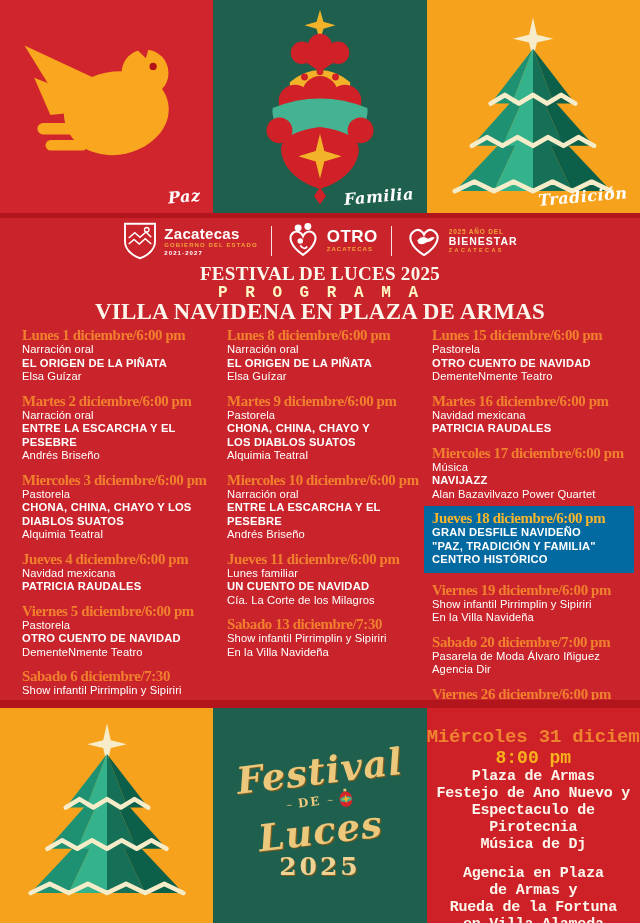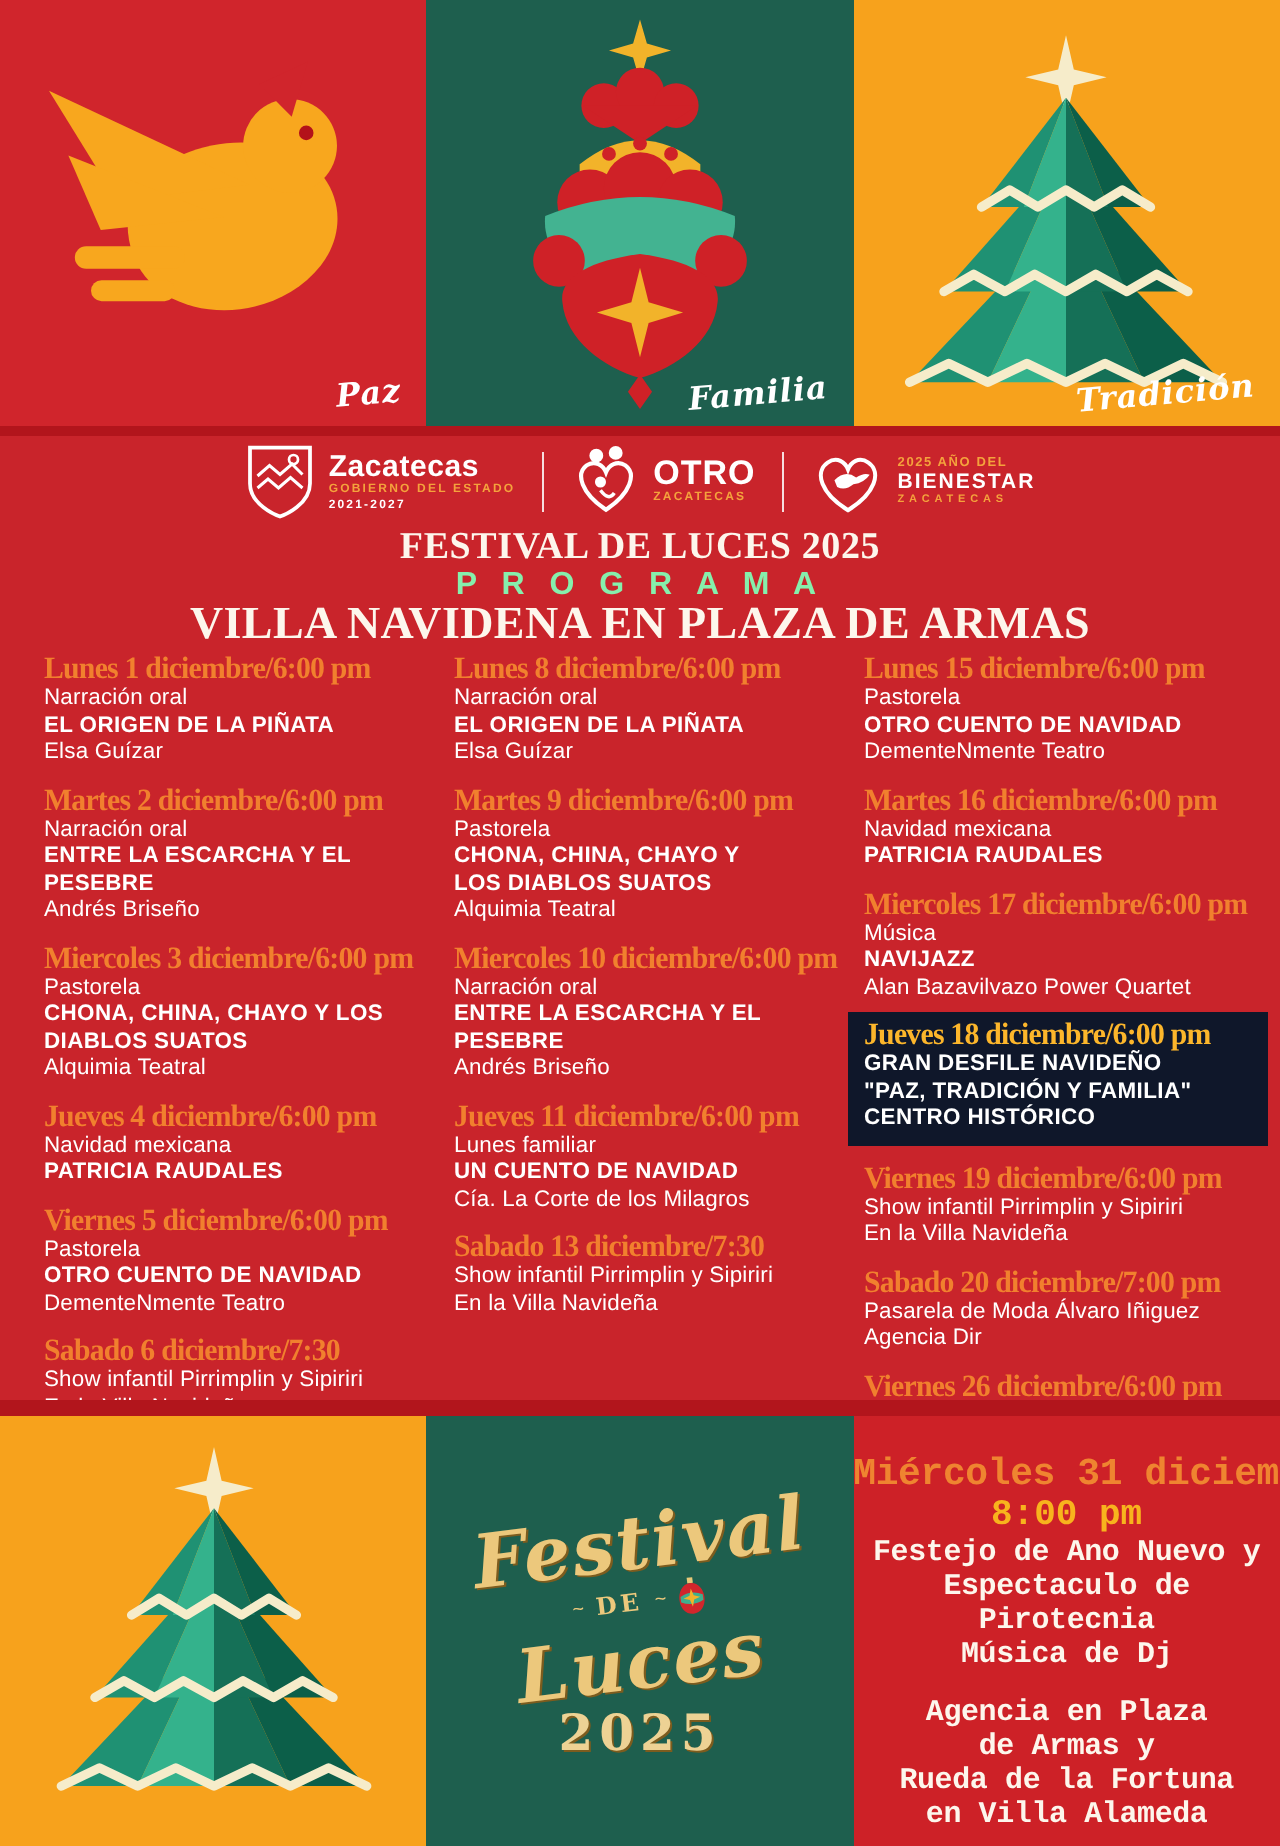--- a/index.html
+++ b/index.html
@@ -28,33 +28,33 @@
   .logo{ display:flex; align-items:center; gap:6px; }
   .logo-sep{ width:1px; height:30px; background:rgba(255,255,255,.85); }
   .lg-name{ font-weight:bold; font-size:15px; letter-spacing:.3px; line-height:15px; text-align:left;}
   .lg-sub-orange{ color:#f4a23c; font-size:6px; font-weight:bold; letter-spacing:1.1px; text-align:left; line-height:8px;}
   .lg-sub-white{ color:#fff; font-size:6px; font-weight:bold; letter-spacing:1.1px; text-align:left; line-height:8px;}
   .sedif-name{ font-weight:bold; font-size:17px; line-height:16px; text-align:left; letter-spacing:.5px;}
   .bn-line1{ color:#f4a23c; font-size:6.5px; font-weight:bold; letter-spacing:.8px; text-align:left; line-height:8px;}
   .bn-line2{ color:#fff; font-size:10.5px; font-weight:bold; letter-spacing:1px; text-align:left; line-height:11px;}
   .bn-line3{ color:#f4a23c; font-size:5.5px; font-weight:bold; letter-spacing:2.4px; text-align:left; line-height:7px;}
   .title-1{ font-family:"Liberation Serif",serif; font-weight:bold; font-size:19px; line-height:21px; letter-spacing:.3px; color:#fdf6ec;}
-  .title-2{ font-family:Liberation Sans, sans-serif; font-weight:bold; font-size:16px; line-height:18px; letter-spacing:4px; color:#86efac;}
+  .title-2{ font-family:Liberation Mono, monospace; font-weight:bold; font-size:16px; line-height:18px; letter-spacing:4px; color:#fef9c3;}
   .title-3{ font-family:"Liberation Serif",serif; font-weight:bold; font-size:23px; line-height:19px; letter-spacing:.2px; color:#fdf6ec;}
 
   
   .schedule{ display:flex; padding:6px 16px 0 22px; gap:13px; height:385px; }
   .col{ flex:1; min-width:0; }
   .entry{ margin-bottom:9px; }
   .entry .date{ font-family:"Liberation Serif",serif; font-weight:bold; font-size:15.5px;
       line-height:15px; color:#f1802e; letter-spacing:-.4px; white-space:nowrap;
       transform:scaleX(.96); transform-origin:left; margin-bottom:1px; }
   .entry .ln{ font-size:11.2px; line-height:13.5px; color:#fff; letter-spacing:.1px; }
   .entry .ln.b{ font-weight:bold; letter-spacing:.2px; }
-  .entry.highlight{ background:#0f172a; margin:-4px -10px 9px -8px; padding:4px 8px 6px; }
+  .entry.highlight{ background:#0369a1; margin:-4px -10px 9px -8px; padding:4px 8px 6px; }
   .entry.highlight .date{ color:#fcb62b; }
   .entry.highlight .ln{ font-weight:bold; }
 
   
   .bottom-band{ position:absolute; left:0; right:0; top:700px; height:8px; background:#b2151c; }
   .bottom-row{ position:absolute; left:0; right:0; top:708px; height:215px; display:flex; }
   .btile{ position:relative; width:213.34px; height:100%; overflow:hidden; }
   .tree-svg-b{ position:absolute; left:50%; transform:translateX(-50%); top:14px; width:168px; }
 
   .fl-logo{ position:absolute; inset:0; display:flex; flex-direction:column; align-items:center;
@@ -353,20 +353,21 @@
         <div class="fl-word">Luces</div>
         <div class="fl-year">2025</div>
       </div>
     </div>
 
     <div class="btile" style="background:#cd2127;">
       <div class="finale">
         <div class="finale-date">Miércoles 31 diciembre</div>
         <div class="finale-time">8:00 pm</div>
         <div class="finale-block">
+            <div class="finale-ln">Plaza de Armas</div>
             <div class="finale-ln">Festejo de Ano Nuevo y</div>
             <div class="finale-ln">Espectaculo de Pirotecnia</div>
             <div class="finale-ln">Música de Dj</div>
           </div>
         <div class="finale-block">
             <div class="finale-ln">Agencia en Plaza</div>
             <div class="finale-ln">de Armas y</div>
             <div class="finale-ln">Rueda de la Fortuna</div>
             <div class="finale-ln">en Villa Alameda</div>
           </div>

